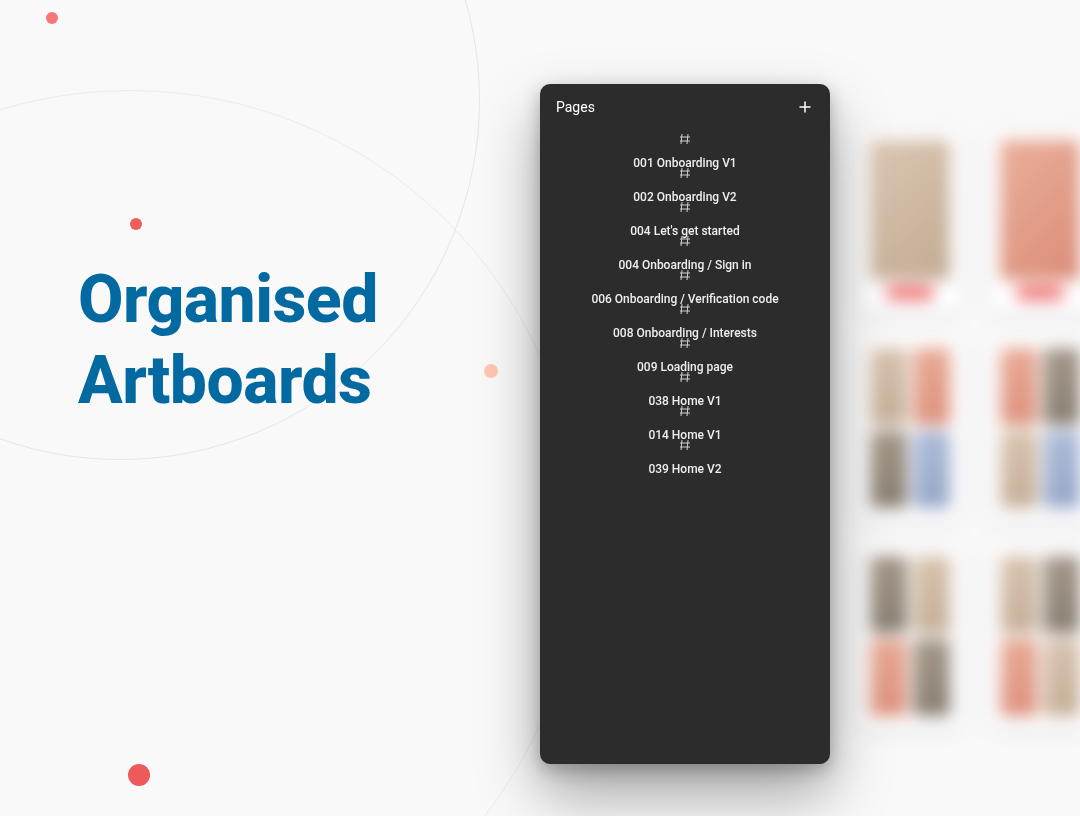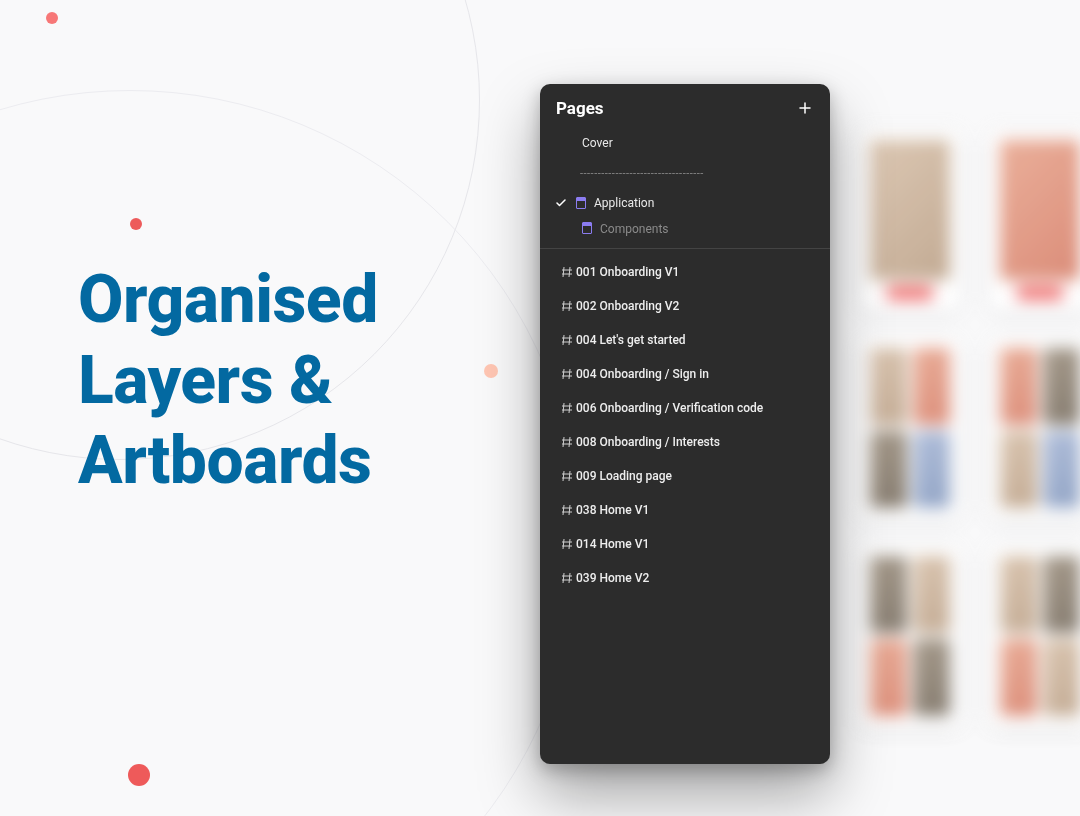--- a/index.html
+++ b/index.html
@@ -58,21 +58,21 @@
     overflow: hidden;
     font-size: 12px;
   }
 
   .panel-header {
     display: flex;
     align-items: center;
     justify-content: space-between;
     padding: 14px 16px 10px 16px;
   }
-  .panel-header .title { font-weight: 700; font-size: 17px; }
+  .panel-header .title { font-weight: 400; font-size: 14px; }
   .panel-header .plus {
     width: 18px; height: 18px;
     display: flex; align-items: center; justify-content: center;
     cursor: pointer;
   }
   .panel-header .plus svg { width: 12px; height: 12px; }
 
   .page-list {
     padding: 0 0 8px 0;
     border-bottom: 1px solid #444;
@@ -117,25 +117,26 @@
   }
 
   .frame-list {
     padding: 6px 0 10px 0;
   }
   .frame-row {
     display: flex;
     align-items: center;
     height: 34px;
     padding: 0 20px;
-    gap: 2px;
+    gap: 10px;
     cursor: pointer;
     color: #eeeeee;
     font-size: 12px;
     font-weight: 500;
+    flex-direction: column;
   }
   .frame-row .hash {
     width: 14px; height: 14px;
     display: flex; align-items: center; justify-content: center;
     flex: 0 0 14px;
     color: #cfcfcf;
   }
   .frame-row .hash svg { width: 12px; height: 12px; }
 
   
@@ -174,21 +175,20 @@
 
 <div class="bg-circle-1"></div>
 <div class="bg-circle-2"></div>
 <div class="dot dot-1"></div>
 <div class="dot dot-2"></div>
 <div class="dot dot-3"></div>
 <div class="dot dot-4"></div>
 
 <div class="headline">
   <div>Organised</div>
-  <div>Layers &amp;</div>
   <div>Artboards</div>
 </div>
 
 <div class="blurred-artboards">
   <div class="ba-col left">
     <div class="ba-card">
         <div class="img a"></div>
         <div class="btn"></div>
       </div>
     <div class="ba-card">
@@ -236,124 +236,98 @@
 
   <div class="panel-header">
     <span class="title">Pages</span>
     <span class="plus">
       <svg viewBox="0 0 12 12">
           <path d="M6 1v10M1 6h10" stroke="#fff" stroke-width="1.5" stroke-linecap="round"></path>
         </svg>
     </span>
   </div>
 
-  <div class="page-list">
-
-    <div class="page-row indent">
-      <span>Cover</span>
+
+  <div class="frame-list">
+
+  <div class="frame-row">
+        <span class="hash">
+          <svg viewBox="0 0 12 12">
+            <path d="M3 1L2 11M9 1L8 11M1 4h10M1 8h10" stroke="currentColor" stroke-width="1" fill="none"></path>
+          </svg>
+        </span>
+        <span>001 Onboarding V1</span>
+      </div>
+      <div class="frame-row">
+        <span class="hash">
+          <svg viewBox="0 0 12 12">
+            <path d="M3 1L2 11M9 1L8 11M1 4h10M1 8h10" stroke="currentColor" stroke-width="1" fill="none"></path>
+          </svg>
+        </span>
+        <span>002 Onboarding V2</span>
+      </div>
+      <div class="frame-row">
+        <span class="hash">
+          <svg viewBox="0 0 12 12">
+            <path d="M3 1L2 11M9 1L8 11M1 4h10M1 8h10" stroke="currentColor" stroke-width="1" fill="none"></path>
+          </svg>
+        </span>
+        <span>004 Let's get started</span>
+      </div>
+      <div class="frame-row">
+        <span class="hash">
+          <svg viewBox="0 0 12 12">
+            <path d="M3 1L2 11M9 1L8 11M1 4h10M1 8h10" stroke="currentColor" stroke-width="1" fill="none"></path>
+          </svg>
+        </span>
+        <span>004 Onboarding / Sign in</span>
+      </div>
+      <div class="frame-row">
+        <span class="hash">
+          <svg viewBox="0 0 12 12">
+            <path d="M3 1L2 11M9 1L8 11M1 4h10M1 8h10" stroke="currentColor" stroke-width="1" fill="none"></path>
+          </svg>
+        </span>
+        <span>006 Onboarding / Verification code</span>
+      </div>
+      <div class="frame-row">
+        <span class="hash">
+          <svg viewBox="0 0 12 12">
+            <path d="M3 1L2 11M9 1L8 11M1 4h10M1 8h10" stroke="currentColor" stroke-width="1" fill="none"></path>
+          </svg>
+        </span>
+        <span>008 Onboarding / Interests</span>
+      </div>
+      <div class="frame-row">
+        <span class="hash">
+          <svg viewBox="0 0 12 12">
+            <path d="M3 1L2 11M9 1L8 11M1 4h10M1 8h10" stroke="currentColor" stroke-width="1" fill="none"></path>
+          </svg>
+        </span>
+        <span>009 Loading page</span>
+      </div>
+      <div class="frame-row">
+        <span class="hash">
+          <svg viewBox="0 0 12 12">
+            <path d="M3 1L2 11M9 1L8 11M1 4h10M1 8h10" stroke="currentColor" stroke-width="1" fill="none"></path>
+          </svg>
+        </span>
+        <span>038 Home V1</span>
+      </div>
+      <div class="frame-row">
+        <span class="hash">
+          <svg viewBox="0 0 12 12">
+            <path d="M3 1L2 11M9 1L8 11M1 4h10M1 8h10" stroke="currentColor" stroke-width="1" fill="none"></path>
+          </svg>
+        </span>
+        <span>014 Home V1</span>
+      </div>
+      <div class="frame-row">
+        <span class="hash">
+          <svg viewBox="0 0 12 12">
+            <path d="M3 1L2 11M9 1L8 11M1 4h10M1 8h10" stroke="currentColor" stroke-width="1" fill="none"></path>
+          </svg>
+        </span>
+        <span>039 Home V2</span>
+      </div>
     </div>
 
-    <div class="page-row divider">
-      <span>-----------------------------------</span>
-    </div>
-
-    <div class="page-row">
-      <span class="check">
-        <svg viewBox="0 0 10 10">
-            <path d="M1 5l2.5 2.5L9 2" stroke="#fff" stroke-width="1.5" fill="none" stroke-linecap="round" stroke-linejoin="round"></path>
-          </svg>
-      </span>
-      <span class="thumb"></span>
-      <span>Application</span>
-    </div>
-
-    <div class="page-row cut">
-      <span class="thumb"></span>
-      <span>Components</span>
-    </div>
-
-  </div>
-
-  <div class="frame-list">
-
-  <div class="frame-row">
-        <span class="hash">
-          <svg viewBox="0 0 12 12">
-            <path d="M3 1L2 11M9 1L8 11M1 4h10M1 8h10" stroke="currentColor" stroke-width="1" fill="none"></path>
-          </svg>
-        </span>
-        <span>001 Onboarding V1</span>
-      </div>
-      <div class="frame-row">
-        <span class="hash">
-          <svg viewBox="0 0 12 12">
-            <path d="M3 1L2 11M9 1L8 11M1 4h10M1 8h10" stroke="currentColor" stroke-width="1" fill="none"></path>
-          </svg>
-        </span>
-        <span>002 Onboarding V2</span>
-      </div>
-      <div class="frame-row">
-        <span class="hash">
-          <svg viewBox="0 0 12 12">
-            <path d="M3 1L2 11M9 1L8 11M1 4h10M1 8h10" stroke="currentColor" stroke-width="1" fill="none"></path>
-          </svg>
-        </span>
-        <span>004 Let's get started</span>
-      </div>
-      <div class="frame-row">
-        <span class="hash">
-          <svg viewBox="0 0 12 12">
-            <path d="M3 1L2 11M9 1L8 11M1 4h10M1 8h10" stroke="currentColor" stroke-width="1" fill="none"></path>
-          </svg>
-        </span>
-        <span>004 Onboarding / Sign in</span>
-      </div>
-      <div class="frame-row">
-        <span class="hash">
-          <svg viewBox="0 0 12 12">
-            <path d="M3 1L2 11M9 1L8 11M1 4h10M1 8h10" stroke="currentColor" stroke-width="1" fill="none"></path>
-          </svg>
-        </span>
-        <span>006 Onboarding / Verification code</span>
-      </div>
-      <div class="frame-row">
-        <span class="hash">
-          <svg viewBox="0 0 12 12">
-            <path d="M3 1L2 11M9 1L8 11M1 4h10M1 8h10" stroke="currentColor" stroke-width="1" fill="none"></path>
-          </svg>
-        </span>
-        <span>008 Onboarding / Interests</span>
-      </div>
-      <div class="frame-row">
-        <span class="hash">
-          <svg viewBox="0 0 12 12">
-            <path d="M3 1L2 11M9 1L8 11M1 4h10M1 8h10" stroke="currentColor" stroke-width="1" fill="none"></path>
-          </svg>
-        </span>
-        <span>009 Loading page</span>
-      </div>
-      <div class="frame-row">
-        <span class="hash">
-          <svg viewBox="0 0 12 12">
-            <path d="M3 1L2 11M9 1L8 11M1 4h10M1 8h10" stroke="currentColor" stroke-width="1" fill="none"></path>
-          </svg>
-        </span>
-        <span>038 Home V1</span>
-      </div>
-      <div class="frame-row">
-        <span class="hash">
-          <svg viewBox="0 0 12 12">
-            <path d="M3 1L2 11M9 1L8 11M1 4h10M1 8h10" stroke="currentColor" stroke-width="1" fill="none"></path>
-          </svg>
-        </span>
-        <span>014 Home V1</span>
-      </div>
-      <div class="frame-row">
-        <span class="hash">
-          <svg viewBox="0 0 12 12">
-            <path d="M3 1L2 11M9 1L8 11M1 4h10M1 8h10" stroke="currentColor" stroke-width="1" fill="none"></path>
-          </svg>
-        </span>
-        <span>039 Home V2</span>
-      </div>
-    </div>
-
 </div>
 
 </body></html>

